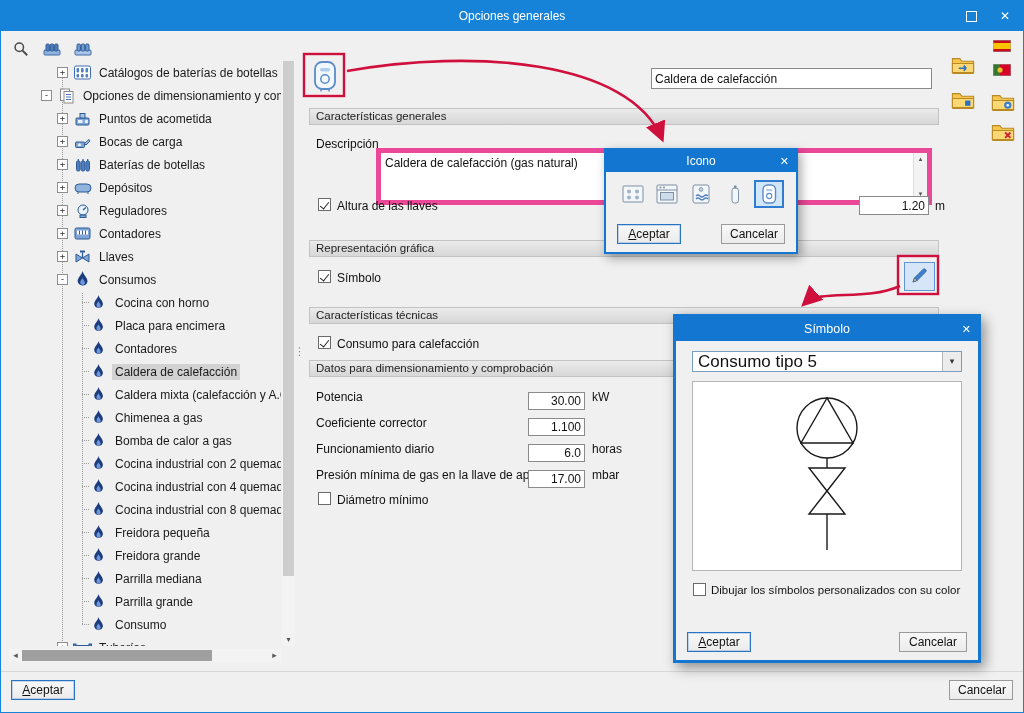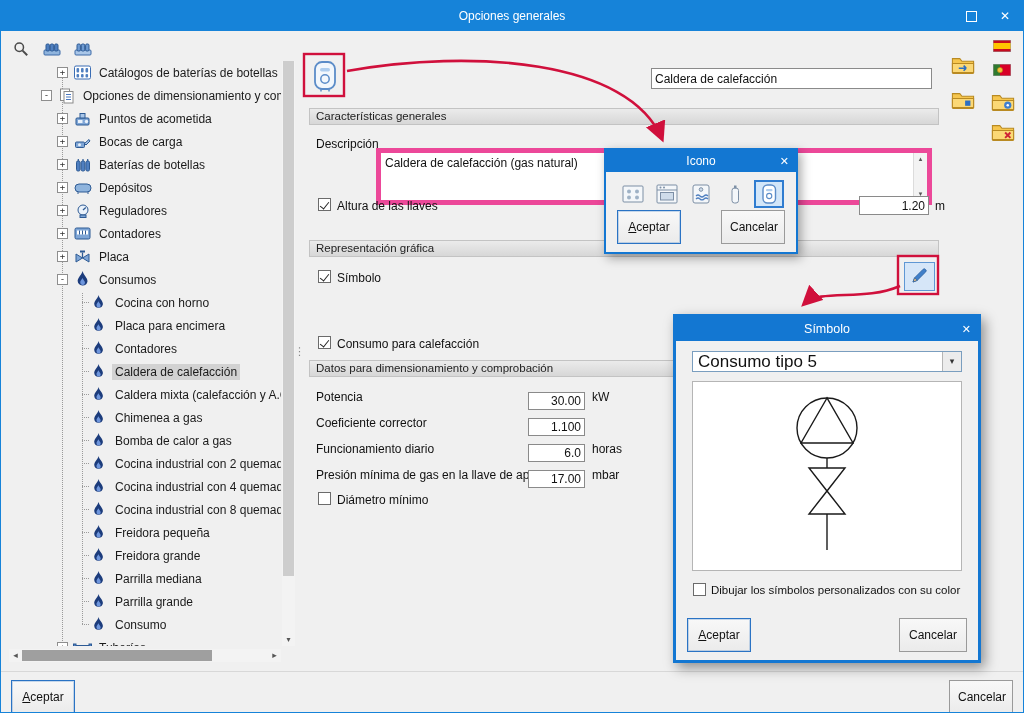--- a/index.html
+++ b/index.html
@@ -56,21 +56,21 @@
   .flab{font-size:12px;line-height:19px;}
   .fin{left:212px;top:4px;width:57px;height:18px;}
   .funit{position:absolute;left:276px;top:0;font-size:12px;line-height:19px;}
   
   .right-toolbar{position:absolute;left:940px;top:30px;right:0;bottom:40px;}
   .rticon{position:absolute;}
   .rt-0{left:10px;top:25px}.rt-1{left:52px;top:9px}.rt-2{left:52px;top:33px}
   .rt-3{left:10px;top:60px}.rt-4{left:50px;top:62px}.rt-5{left:50px;top:92px}
   
   .btn{font:12px "Liberation Sans",sans-serif;background:linear-gradient(#f8f8f8,#ebebeb);border:1px solid #9a9a9a;
-       height:34px;padding:0 8px;box-sizing:border-box;color:#111;}
+       height:20px;padding:0 8px;box-sizing:border-box;color:#111;}
   .btn span{display:block;line-height:19px;text-align:center;}
   .btn.default{border:1px solid #2a73c4;box-shadow:inset 0 0 0 1px rgba(42,115,196,.25);}
   .btn.default span::first-letter{text-decoration:underline;}
   .w64{width:64px}.w68{width:68px}
   
   .dlg-title{position:relative;text-align:center;color:#fff;background:#1377d2;font-size:12px;}
   .dlg-close{position:absolute;right:7px;top:0;font-size:11px;color:#fff;}
   .icono-dialog{position:absolute;left:603px;top:147px;width:194px;height:106px;background:#f0f0f0;border:2px solid #1377d2;
                 box-sizing:border-box;z-index:5;box-shadow:3px 4px 10px rgba(0,0,0,.35);}
   .icono-dialog .dlg-title{height:22px;line-height:22px;}
@@ -252,21 +252,21 @@
         <div class="trow lv1">
           <span class="exp">+</span>
           <span class="ticon">
             <svg width="17" height="14" viewBox="0 0 17 14">
               <path d="M2 4 L8.5 8 L2 12 Z" fill="#7fa6d6" stroke="#2d5a94"></path>
               <path d="M15 4 L8.5 8 L15 12 Z" fill="#7fa6d6" stroke="#2d5a94"></path>
               <line x1="8.5" y1="8" x2="8.5" y2="2.5" stroke="#2d5a94" stroke-width="1.3"></line>
               <rect x="6" y="0.5" width="5" height="2" fill="#2d5a94"></rect>
             </svg>
           </span>
-          <span class="tlabel">Placa</span>
+          <span class="tlabel">Llaves</span>
         </div>
         <div class="trow lv1">
           <span class="exp">-</span>
           <span class="ticon">
             <svg width="15" height="17" viewBox="0 0 13 15">
               <path d="M6.5 0C6 3.2 2.6 5.2 2.2 8.7a4.4 4.4 0 0 0 8.7.5C11 5.8 7.6 4.1 6.5 0Z" fill="#1c3c7c"></path>
               <path d="M6.5 6.2C5.7 7.8 4.4 8.7 4.5 10.2a2.1 2.1 0 0 0 4.2.2C8.7 9 7.1 7.9 6.5 6.2Z" fill="#6e96dd"></path>
             </svg>
           </span>
           <span class="tlabel">Consumos</span>
@@ -462,20 +462,21 @@
     <div class="gbar" style="top:209px">Representación gráfica</div>
     <span class="cb on" style="left:17px;top:239px"></span>
     <div class="lab" style="left:36px;top:240px">Símbolo</div>
     <div class="pencil-btn">
         <span><svg width="17" height="17" viewBox="0 0 17 17">
             <path d="M2 15 L3.6 10.8 L12.2 2.2 A1.4 1.4 0 0 1 14.2 2.2 L14.8 2.8 A1.4 1.4 0 0 1 14.8 4.8 L6.2 13.4 Z" fill="#3f7fc9" stroke="#2b5f9e" stroke-width="0.8"></path>
             <path d="M2 15 L3.6 10.8 L6.2 13.4 Z" fill="#f0c27d" stroke="#2b5f9e" stroke-width="0.8"></path>
           </svg></span>
       </div>
 
+    <div class="gbar" style="top:276px">Características técnicas</div>
     <span class="cb on" style="left:17px;top:305px"></span>
     <div class="lab" style="left:36px;top:306px">Consumo para calefacción</div>
 
     <div class="gbar" style="top:329px">Datos para dimensionamiento y comprobación</div>
 
     <div class="frow" style="top:357px">
       <span class="flab">Potencia</span>
       <input class="tfield num fin" value="30.00" style="">
       <span class="funit">kW</span>
     </div>

